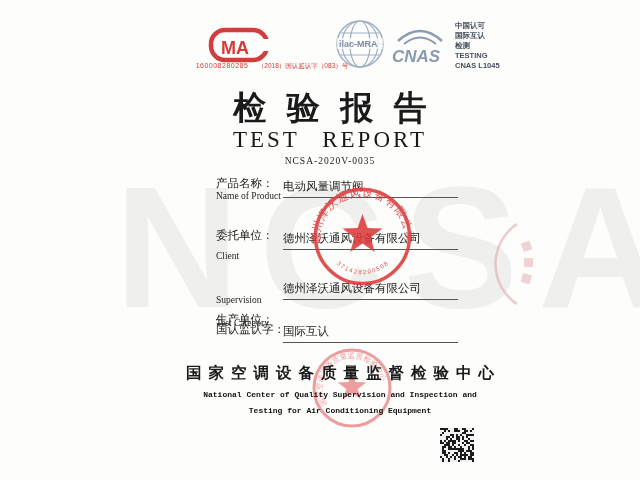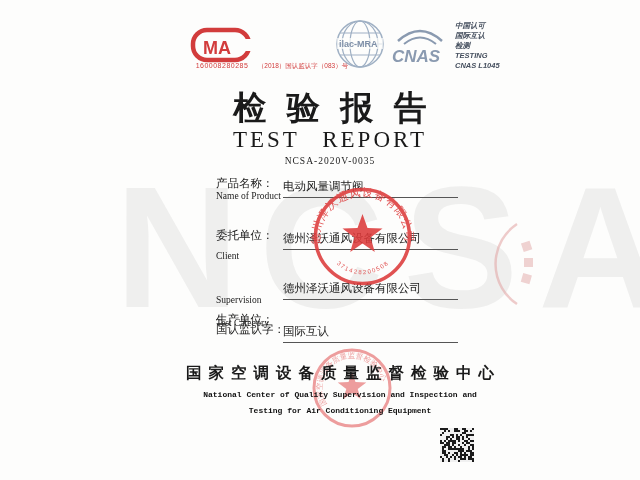--- a/index.html
+++ b/index.html
@@ -6,21 +6,21 @@
   #page{
     position:relative;width:640px;height:480px;overflow:hidden;
     background:#fdfdfc;font-family:"Liberation Serif",serif;color:#1a1a1a;
   }
   .abs{position:absolute;}
   
   .logo-caption{font-family:"Liberation Sans",sans-serif;color:#d23c3c;text-align:center;}
   .cma-number{left:183px;top:62px;width:78px;font-size:7px;letter-spacing:.5px;}
   .cal-caption{left:243px;top:62px;width:120px;font-size:6.5px;}
   .accred{left:455px;top:21px;width:80px;font-family:"Liberation Sans",sans-serif;
-          font-size:7.5px;font-weight:bold;line-height:10px;color:#454f5e;font-style:italic;}
+          font-size:7.5px;font-weight:bold;line-height:10px;color:#454f5e;}
   
   .title-cn{left:0;top:86px;width:660px;text-align:center;font-size:33px;font-weight:bold;
             letter-spacing:.62em;text-indent:.62em;}
   .title-en{left:0;top:127px;width:660px;text-align:center;font-size:23px;
             letter-spacing:3px;word-spacing:14px;}
   .report-no{left:0;top:156px;width:660px;text-align:center;font-size:9.5px;letter-spacing:1px;color:#222;}
   
   .watermark{left:115px;top:148px;width:560px;font-family:"Liberation Sans",sans-serif;
              font-size:172px;font-weight:bold;letter-spacing:20px;
              color:rgba(150,150,150,0.13);user-select:none;}
@@ -37,21 +37,21 @@
   .footer-en1{top:390px;} .footer-en2{top:406px;}
   .qr{left:440px;top:428px;width:34px;height:34px;}
 </style>
 </head>
 <body>
 
 <div id="page">
 
   <div class="abs watermark">NCSA</div>
 
-  <div class="abs" style="left:190px;top:27px;">
+  <div class="abs" style="left:208px;top:27px;">
     <svg width="62" height="36" viewBox="0 0 62 36">
       <rect x="3" y="3" width="56" height="30" rx="14" fill="none" stroke="#d23c3c" stroke-width="4.5"></rect>
       <rect x="50" y="12" width="12" height="12" fill="#fdfdfc"></rect>
       <text x="13" y="27" font-family="Liberation Sans,sans-serif" font-size="18" font-weight="bold" fill="#d23c3c">MA</text>
     </svg>
   </div>
   <div class="abs logo-caption cma-number">160008280285</div>
 
   <div class="abs logo-caption cal-caption">（2018）国认监认字（083）号</div>
 

